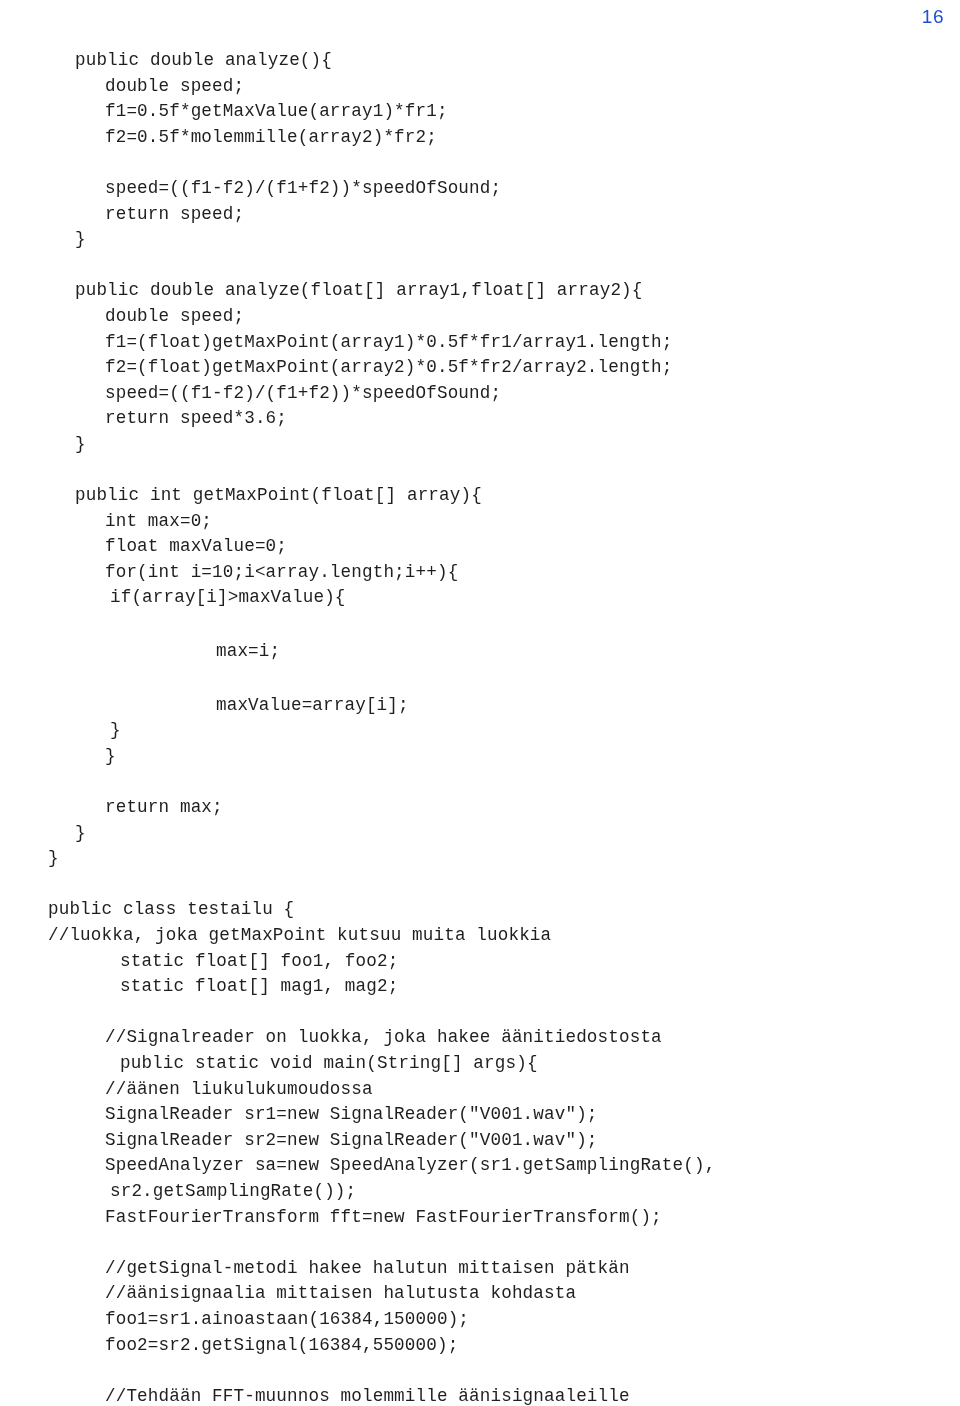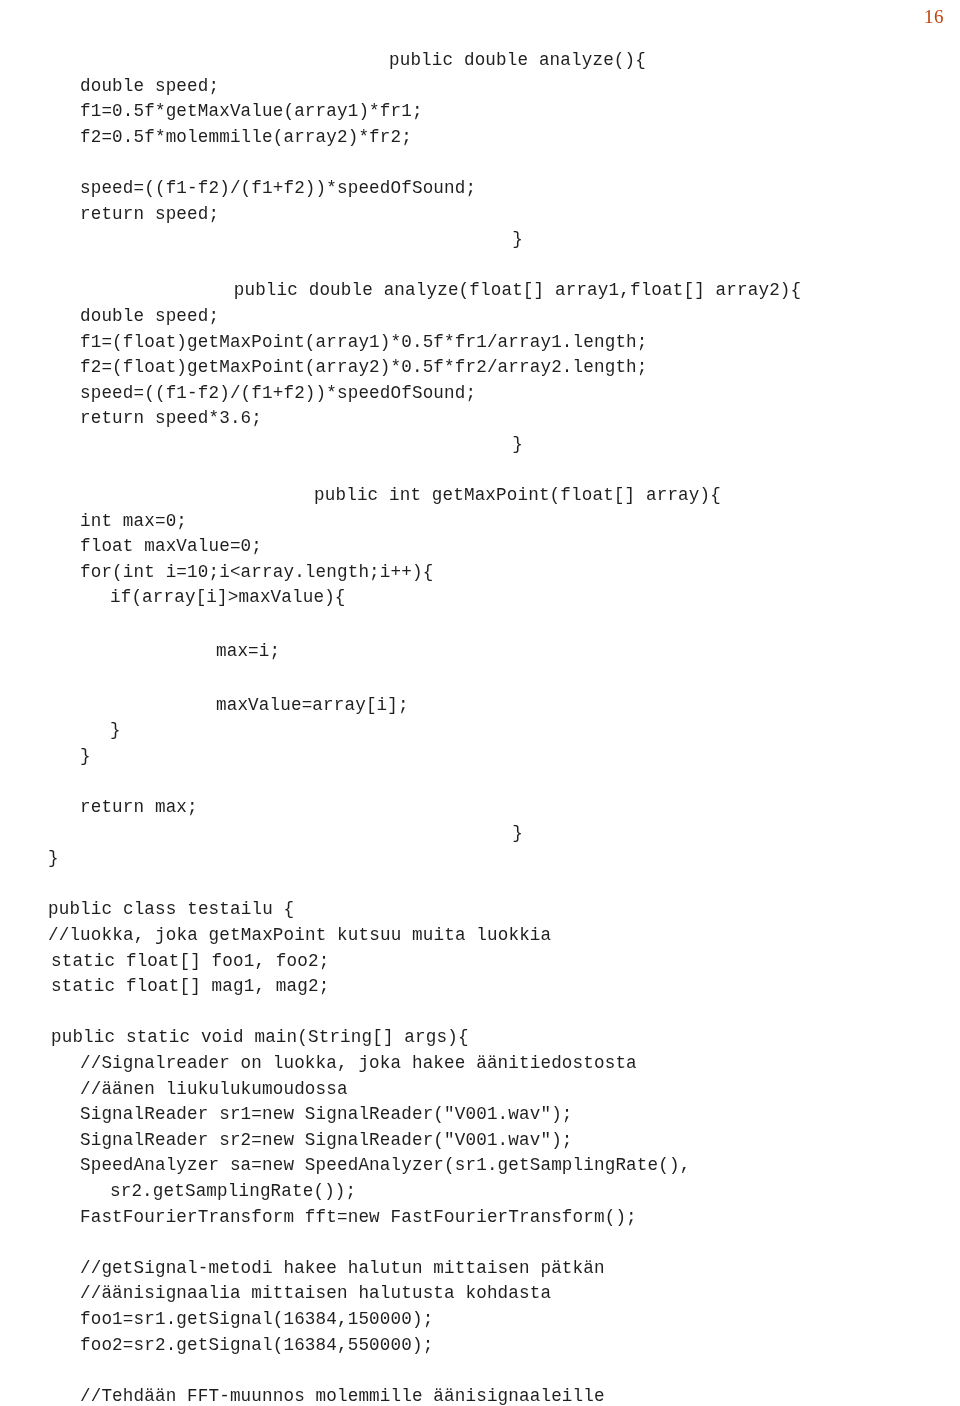--- a/index.html
+++ b/index.html
@@ -14,24 +14,24 @@
     font-family: "Liberation Mono", "DejaVu Sans Mono", monospace;
     color: #1b1b1b;
     overflow: hidden;
   }
 
   
   #page-number {
     position: absolute;
     top: 6px;
     right: 16px;
-    font-family: Liberation Serif, serif;
+    font-family: Liberation Sans, sans-serif;
     font-size: 19px;
     font-weight: 400;
-    color: #c2410c;
+    color: #1d4ed8;
     letter-spacing: 0.5px;
     margin-left: 34px;
   }
 
   
   #code-block {
     position: absolute;
     top: 48px;
     left: 0;
     width: 960px;
@@ -42,23 +42,23 @@
     line-height: 25.6px;
     height: 25.6px;
     white-space: pre;
     color: #1f1f1f;
     letter-spacing: 0.15px;
   }
 
   
   .i0 { padding-left: 10px;  }
   .i1 { padding-left: 48px;  }
-  .i2 { padding-left: 75px; text-align: center;  }
-  .i3 { padding-left: 51px; }
-  .i4 { padding-left: 80px; }
+  .i2 { padding-left: 75px;  }
+  .i3 { padding-left: 120px; }
+  .i4 { padding-left: 105px; }
   .i5 { padding-left: 110px; }
   .i6 { padding-left: 216px; margin-top: 28px; }
 
   .blank { height: 25.6px; }
 </style>
 </head>
 <body>
 
 <div id="page-number">16</div>
 
@@ -92,30 +92,30 @@
     <div class="code-line i0 blank"></div>
     <div class="code-line i4">return max;</div>
     <div class="code-line i2">}</div>
     <div class="code-line i1">}</div>
     <div class="code-line i0 blank"></div>
     <div class="code-line i1">public class testailu {</div>
     <div class="code-line i1">//luokka, joka getMaxPoint kutsuu muita luokkia</div>
     <div class="code-line i3">static float[] foo1, foo2;</div>
     <div class="code-line i3">static float[] mag1, mag2;</div>
     <div class="code-line i0 blank"></div>
+    <div class="code-line i4">//Signalreader on luokka, joka hakee äänitiedostosta</div>
     <div class="code-line i3">public static void main(String[] args){</div>
-    <div class="code-line i4">//Signalreader on luokka, joka hakee äänitiedostosta</div>
     <div class="code-line i4">//äänen liukulukumoudossa</div>
     <div class="code-line i4">SignalReader sr1=new SignalReader("V001.wav");</div>
     <div class="code-line i4">SignalReader sr2=new SignalReader("V001.wav");</div>
     <div class="code-line i4">SpeedAnalyzer sa=new SpeedAnalyzer(sr1.getSamplingRate(),</div>
     <div class="code-line i5">sr2.getSamplingRate());</div>
     <div class="code-line i4">FastFourierTransform fft=new FastFourierTransform();</div>
     <div class="code-line i0 blank"></div>
     <div class="code-line i4">//getSignal-metodi hakee halutun mittaisen pätkän</div>
     <div class="code-line i4">//äänisignaalia mittaisen halutusta kohdasta</div>
-    <div class="code-line i4">foo1=sr1.getSignal(16384,150000);</div>
+    <div class="code-line i4">foo1=sr1.ainoastaan(16384,150000);</div>
     <div class="code-line i4">foo2=sr2.getSignal(16384,550000);</div>
     <div class="code-line i0 blank"></div>
     <div class="code-line i4">//Tehdään FFT-muunnos molemmille äänisignaaleille</div>
     <div class="code-line i4">mag1=fft.fftMag(foo1);</div>
     <div class="code-line i4">mag2=fft.fftMag(foo2);</div>
   </div>
 
 </body></html>

